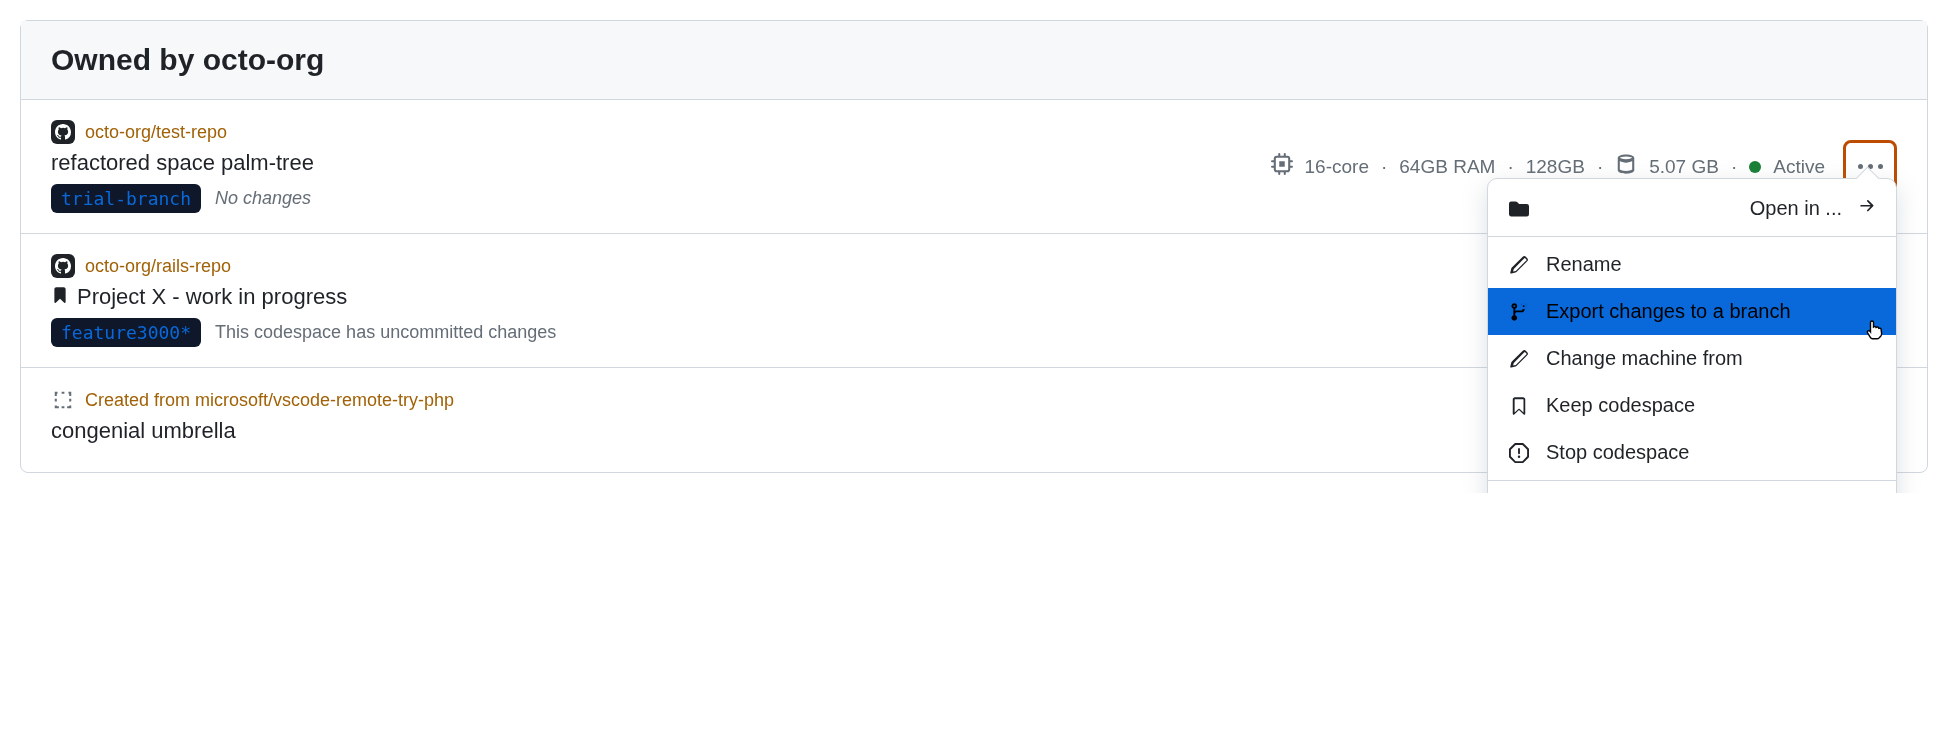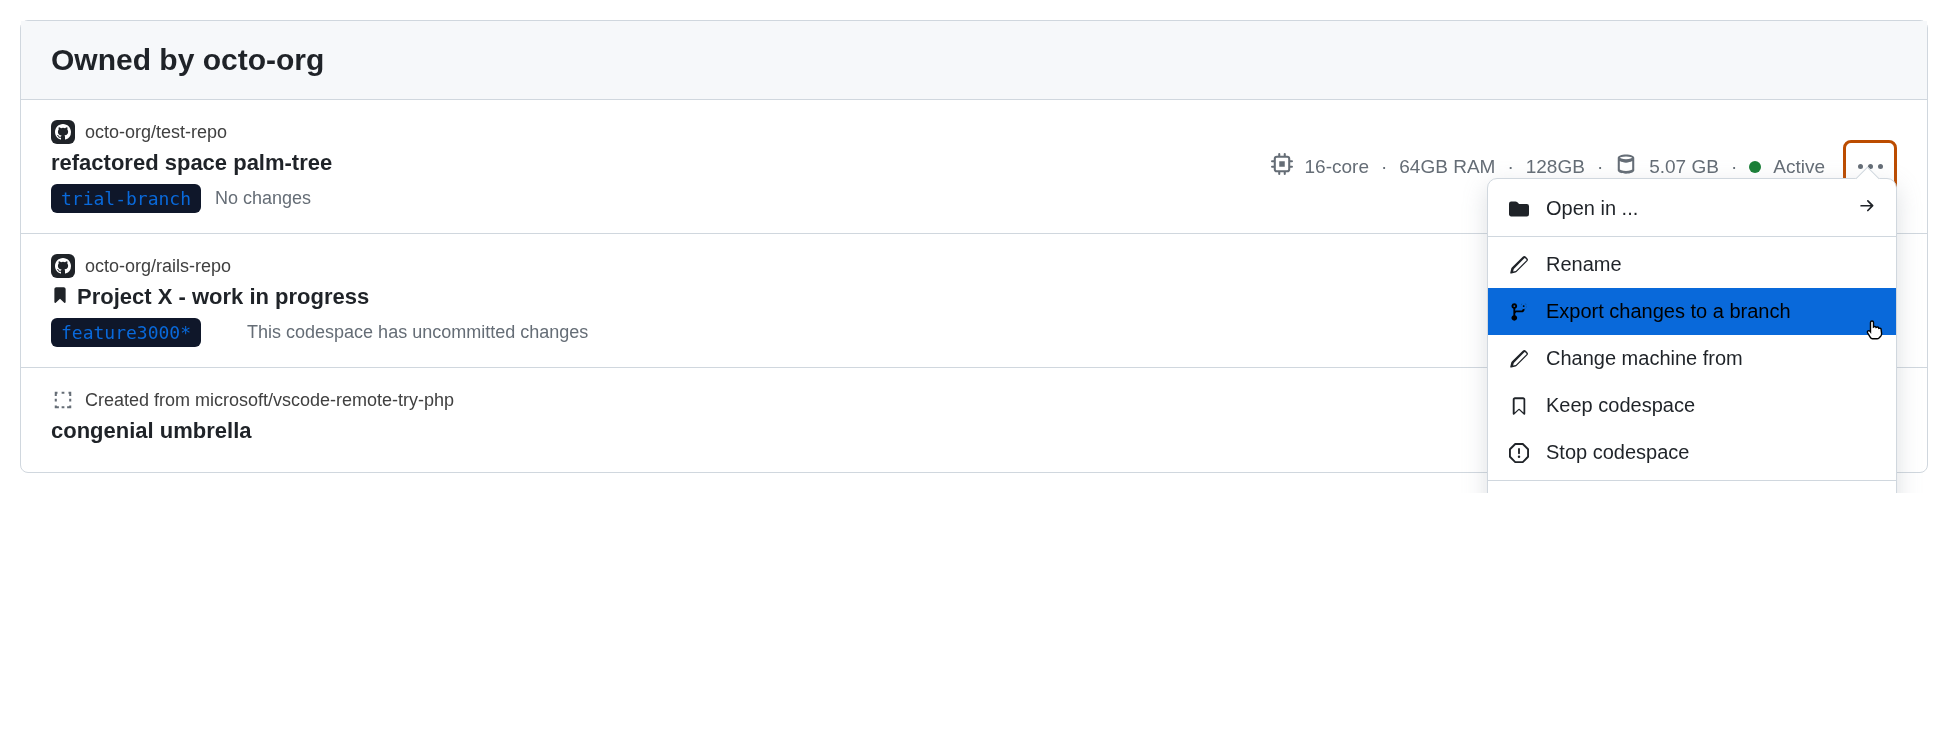--- a/index.html
+++ b/index.html
@@ -29,55 +29,56 @@
     padding: 20px 30px 20px 30px;
     border-bottom: 1px solid #d0d7de;
     position: relative;
   }
   .codespace-row:last-child { border-bottom: none; }
   .left-col { flex: 1 1 auto; min-width: 0; }
   .repo-line {
     display: flex;
     align-items: center;
     gap: 10px;
-    color: #404040;
+    color: #a16207;
     font-size: 18px;
     margin-bottom: 6px;
   }
   .repo-avatar {
     width: 24px; height: 24px; border-radius: 6px;
     background: #1f2328; color:#fff;
     display:inline-flex;align-items:center;justify-content:center;
     flex-shrink:0;
   }
   .repo-avatar svg { width:16px; height:16px; fill:#fff; }
   .dashed-box {
     width:24px; height:24px; flex-shrink:0; 
     display:inline-flex; align-items:center; justify-content:center;
   }
   .codespace-name {
     font-size: 22px;
-    font-weight: 700;
+    font-weight: 400;
     display:flex; align-items:center; gap:8px;
     margin-bottom: 8px;
   }
   .branch-line { display:flex; align-items:center; gap:14px; }
   .branch-pill {
     background: #0f172a;
     color: #0969da;
     font-family: ui-monospace, SFMono-Regular, Menlo, Consolas, monospace;
     font-size: 18px;
     padding: 4px 10px;
     border-radius: 6px;
   }
   .branch-status {
     color: #656d76;
+    font-style: italic;
     font-size: 18px;
   }
-  .branch-status.normal { font-style: normal; margin-left: 32px; }
+  .branch-status.normal { font-style: normal; }
   .meta-col {
     display:flex; align-items:center; gap:12px;
     color:#656d76; font-size:19px;
     white-space: nowrap;
   }
   .meta-col .dot { color:#656d76; }
   .status-dot {
     width:12px; height:12px; border-radius:50%;
     background:#1a7f37; display:inline-block;
   }
@@ -118,21 +119,21 @@
     display:flex; align-items:center; gap:16px;
     padding: 12px 20px;
     font-size:20px;
     cursor:pointer;
     color:#1f2328;
   }
   .menu-item .mi-icon { width:22px; display:inline-flex; align-items:center; justify-content:center; }
   .menu-item .mi-icon svg { width:20px; height:20px; fill: currentColor; }
   .menu-item .mi-label { flex:1; }
   .menu-item .mi-arrow svg { width:18px; height:18px; fill: currentColor; }
-  .menu-item.bborder { border-bottom:1px solid #d0d7de; margin-bottom:4px; padding-bottom:16px; }
+  .menu-item.bborder { border-bottom:1px solid #d0d7de; margin-bottom:4px; padding-bottom:16px;text-align:right; }
   .menu-item.tborder { border-top:1px solid #d0d7de; margin-top:4px; padding-top:16px; }
   .menu-item.selected { background:#0969da; color:#000000; }
   .menu-item.danger { color:#cf222e; }
   .cursor-img {
     position:absolute;
     right: 40px; top: 218px;
     z-index: 20;
     pointer-events:none;
   }
   .cursor-img svg { width:24px; height:24px; }

